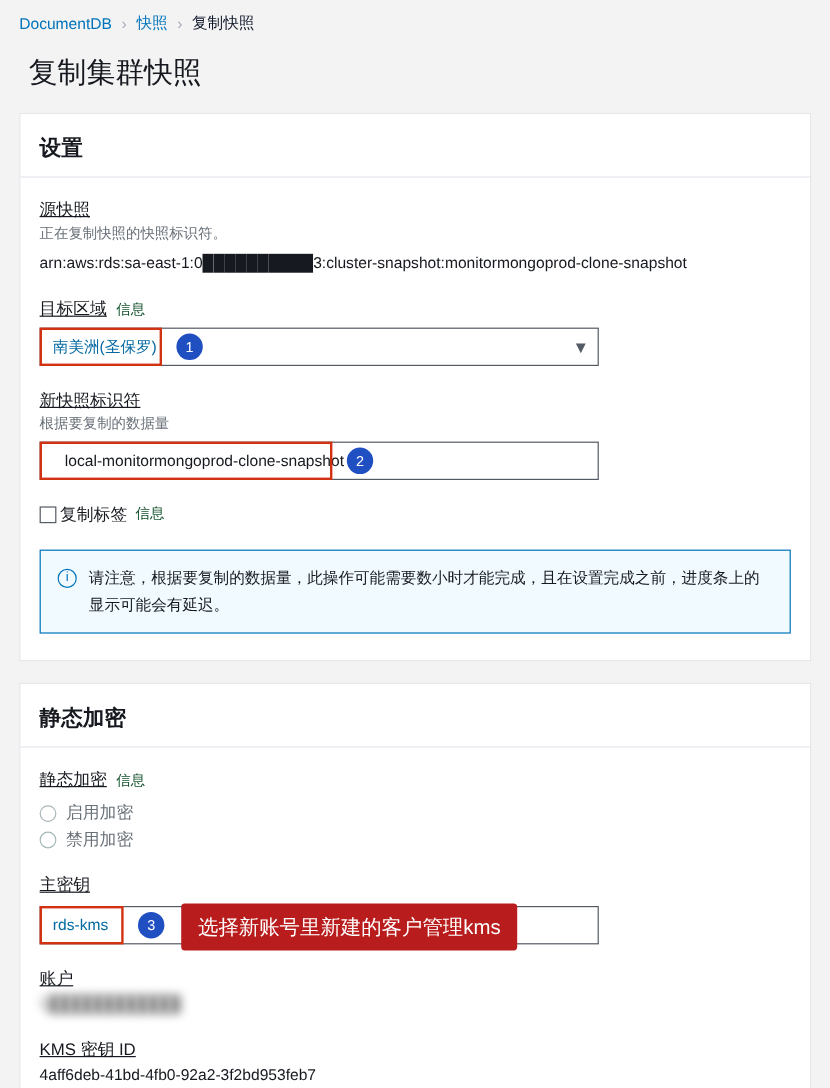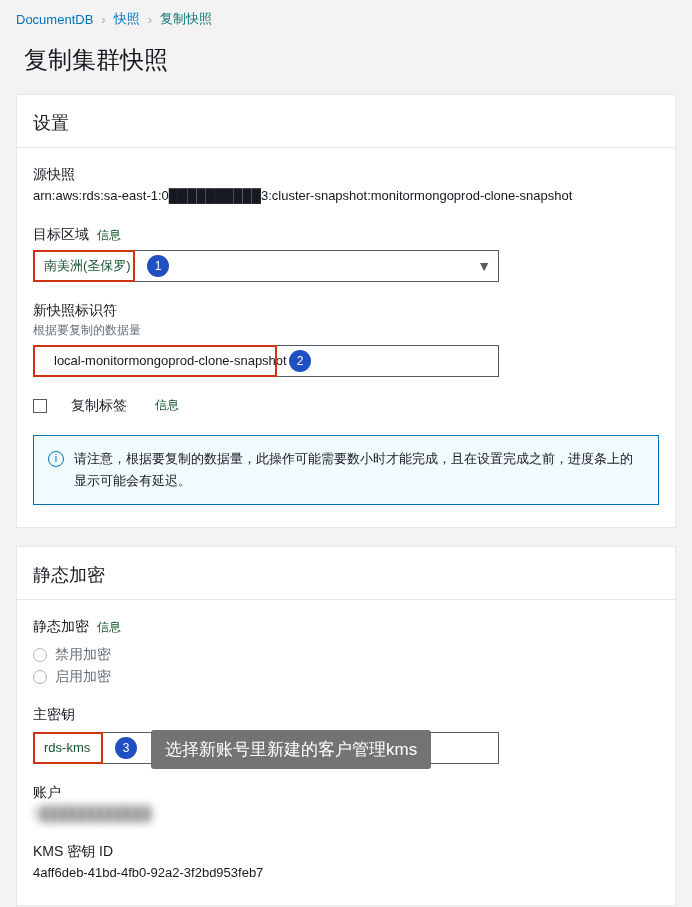--- a/index.html
+++ b/index.html
@@ -12,45 +12,46 @@
     }
     .breadcrumb {
       padding: 10px 16px;
       display: flex;
       align-items: center;
       gap: 8px;
       font-size: 13px;
     }
     .breadcrumb a { color: #0073bb; text-decoration: none; }
     .breadcrumb .chevron { color: #aab; }
-    .breadcrumb .current { color: #0f766e; }
+    .breadcrumb .current { color: #0f172a; }
     .page-title {
       padding: 6px 24px 18px;
       font-size: 24px;
       font-weight: 500;
     }
     .panel {
       background: #fff;
       margin: 0 16px 18px;
       padding: 0;
       border: 1px solid #e5e7eb;
     }
     .panel-header {
       padding: 16px 16px 12px;
       border-bottom: 1px solid #e5e7eb;
       font-size: 18px;
-      font-weight: 400;
+      font-weight: 700;
     }
     .panel-body {
       padding: 18px 16px 22px;
     }
     .field-label {
       font-size: 14px;
       color: #16191f;
       margin-bottom: 2px;
+      text-decoration: underline;
     }
     .field-desc {
       font-size: 12px;
       color: #687078;
       margin-bottom: 6px;
     }
     .field-value {
       font-size: 13px;
       color: #16191f;
       line-height: 1.5;
@@ -64,42 +65,42 @@
     }
     .select-wrap select, .select-display {
       width: 100%;
       height: 32px;
       border: 1px solid #545b64;
       background: #fff;
       padding: 0 10px;
       font-size: 13px;
       appearance: none;
       line-height: 30px;
-      color: #14532d;
+      color: #0369a1;
     }
     .select-caret {
       position: absolute;
       right: 8px;
       top: 50%;
       transform: translateY(-50%);
       color: #545b64;
       pointer-events: none;
     }
     .text-input {
       width: 466px;
       height: 32px;
       border: 1px solid #545b64;
       padding: 0 20px;
       font-size: 13px;
       color: #16191f;
     }
     .checkbox-row {
       display: flex;
       align-items: center;
-      gap: 24px;
+      gap: 3px;
       font-size: 14px;
     }
     .checkbox-box {
       width: 14px;
       height: 14px;
       border: 1px solid #545b64;
       background: #fff;
     }
     .alert-box {
       border: 1px solid #0073bb;
@@ -138,21 +139,21 @@
       width: 22px; height: 22px;
       border-radius: 50%;
       background: #1f4fc1;
       color: #fff;
       font-size: 12px;
       display: flex; align-items:center; justify-content:center;
       margin-left: 6px;
       font-weight: 500;
     }
     .tooltip-dark {
-      background: #737373;
+      background: #b91c1c;
       color: #fff;
       padding: 8px 14px;
       font-size: 17px;
       border-radius: 3px;
       display: inline-block;
       margin-left: 14px;
     }
     .account-blur {
       color: transparent;
       text-shadow: 0 0 8px #888;
@@ -204,20 +205,21 @@
 </div>
 
 <h1 class="page-title">复制集群快照</h1>
 
 <div class="panel">
   <div class="panel-header">设置</div>
   <div class="panel-body">
 
     <div class="field-group">
       <div class="field-label">源快照</div>
+      <div class="field-desc">正在复制快照的快照标识符。</div>
       <div class="field-value">arn:aws:rds:sa-east-1:0██████████3:cluster-snapshot:monitormongoprod-clone-snapshot</div>
     </div>
 
     <div class="field-group">
       <div>
         <span class="field-label">目标区域</span>
         <a href="#" class="info-link">信息</a>
       </div>
       <div style="height:6px"></div>
       <div class="region-select-partial">
@@ -256,25 +258,25 @@
   <div class="panel-body">
 
     <div class="field-group">
       <div>
         <span class="field-label">静态加密</span>
         <a href="#" class="info-link">信息</a>
       </div>
       <div style="height:6px"></div>
       <div class="radio-row">
         <div class="radio-outer disabled"></div>
-        <span class="radio-label disabled">禁用加密</span>
+        <span class="radio-label disabled">启用加密</span>
       </div>
       <div class="radio-row">
         <div class="radio-outer disabled"></div>
-        <span class="radio-label disabled">启用加密</span>
+        <span class="radio-label disabled">禁用加密</span>
       </div>
     </div>
 
     <div class="field-group">
       <div class="field-label">主密钥</div>
       <div style="height:6px"></div>
       <div class="kms-select-wrap">
         <div style="position:relative; width:466px;">
           <div class="select-display" style="width:466px;">rds-kms</div>
           <div class="red-box-partial3"></div>

